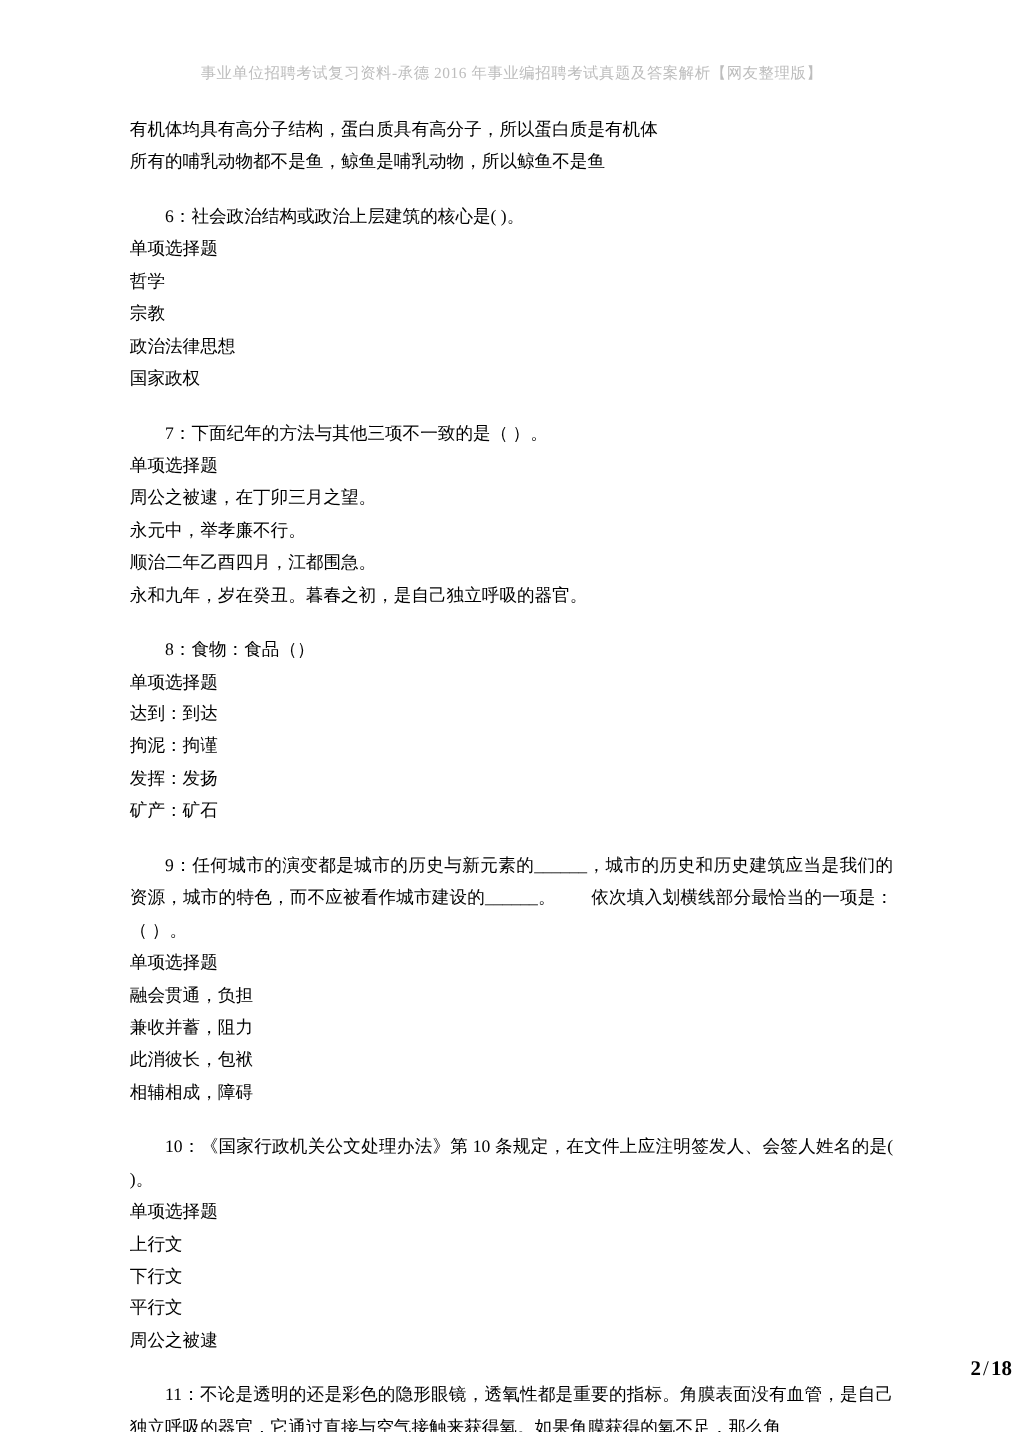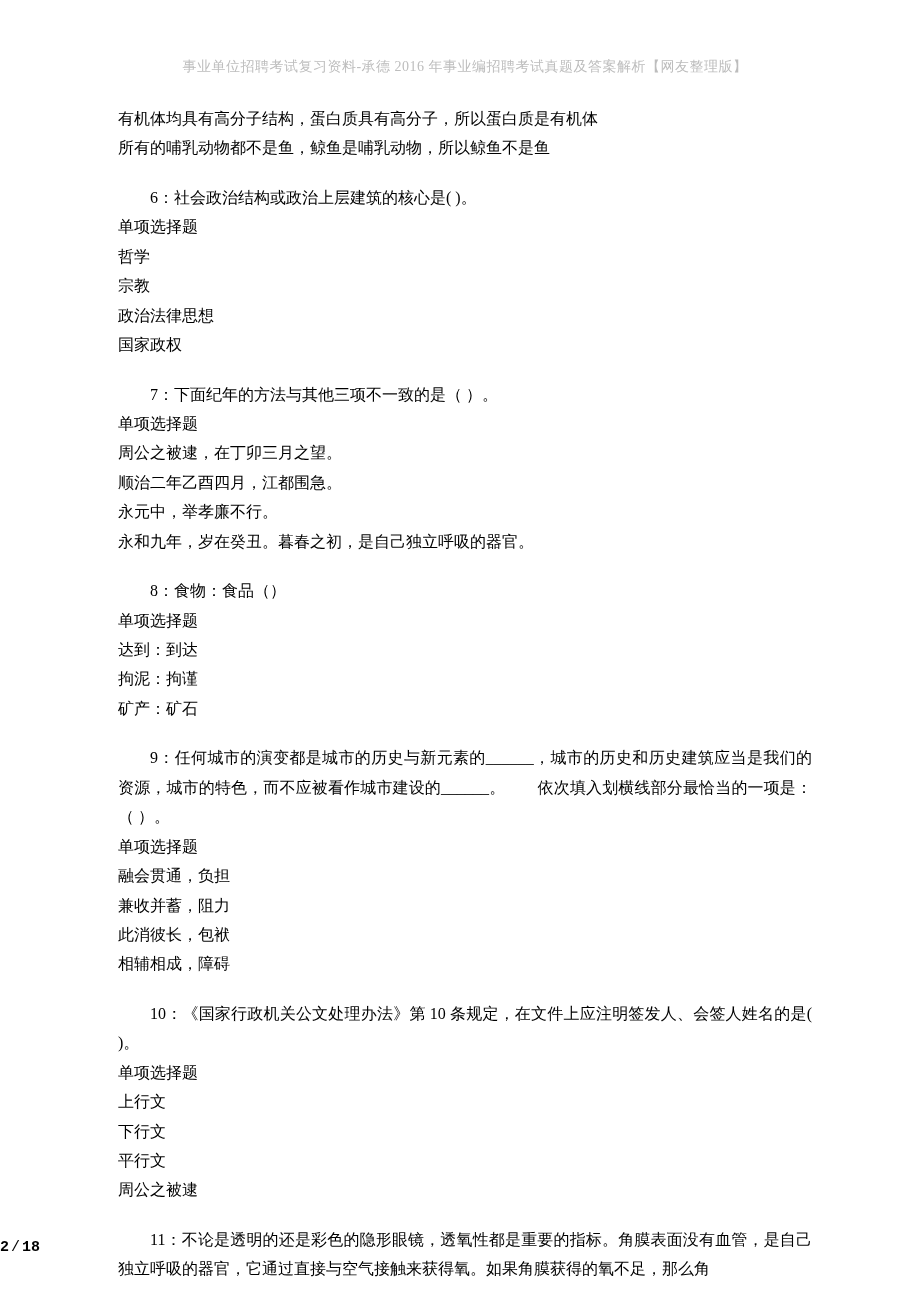--- a/index.html
+++ b/index.html
@@ -35,24 +35,23 @@
     text-indent: 2em;
   }
   .block {
     margin-bottom: 20px;
   }
   .footer {
     position: absolute;
     bottom: 46px;
     left: 0;
     width: 100%;
-    text-align: left;
+    text-align: right;
     font-weight: bold;
-    font-size: 15px;
-    font-family: Liberation Mono, monospace;
+    font-size: 19px;
   }
   .footer .slash {
     font-weight: normal;
     padding: 0 2px;
   }
 </style>
 </head>
 <body>
 
 <div class="page">
@@ -72,30 +71,31 @@
       <p class="para">哲学</p>
       <p class="para">宗教</p>
       <p class="para">政治法律思想</p>
       <p class="para">国家政权</p>
     </div>
 
     <div class="block">
       <p class="para indent">7：下面纪年的方法与其他三项不一致的是（ ）。</p>
       <p class="para">单项选择题</p>
       <p class="para">周公之被逮，在丁卯三月之望。</p>
+      <p class="para">永元中，举孝廉不行。</p>
       <p class="para">顺治二年乙酉四月，江都围急。</p>
-      <p class="para">永元中，举孝廉不行。</p>
       <p class="para">永和九年，岁在癸丑。暮春之初，是自己独立呼吸的器官。</p>
     </div>
 
     <div class="block">
       <p class="para indent">8：食物：食品（）</p>
       <p class="para">单项选择题</p>
       <p class="para">达到：到达</p>
       <p class="para">拘泥：拘谨</p>
+      <p class="para">发挥：发扬</p>
       <p class="para">矿产：矿石</p>
     </div>
 
     <div class="block">
       <p class="para indent">9：任何城市的演变都是城市的历史与新元素的______，城市的历史和历史建筑应当是我们的资源，城市的特色，而不应被看作城市建设的______。　　依次填入划横线部分最恰当的一项是：（ ）。</p>
       <p class="para">单项选择题</p>
       <p class="para">融会贯通，负担</p>
       <p class="para">兼收并蓄，阻力</p>
       <p class="para">此消彼长，包袱</p>
       <p class="para">相辅相成，障碍</p>

